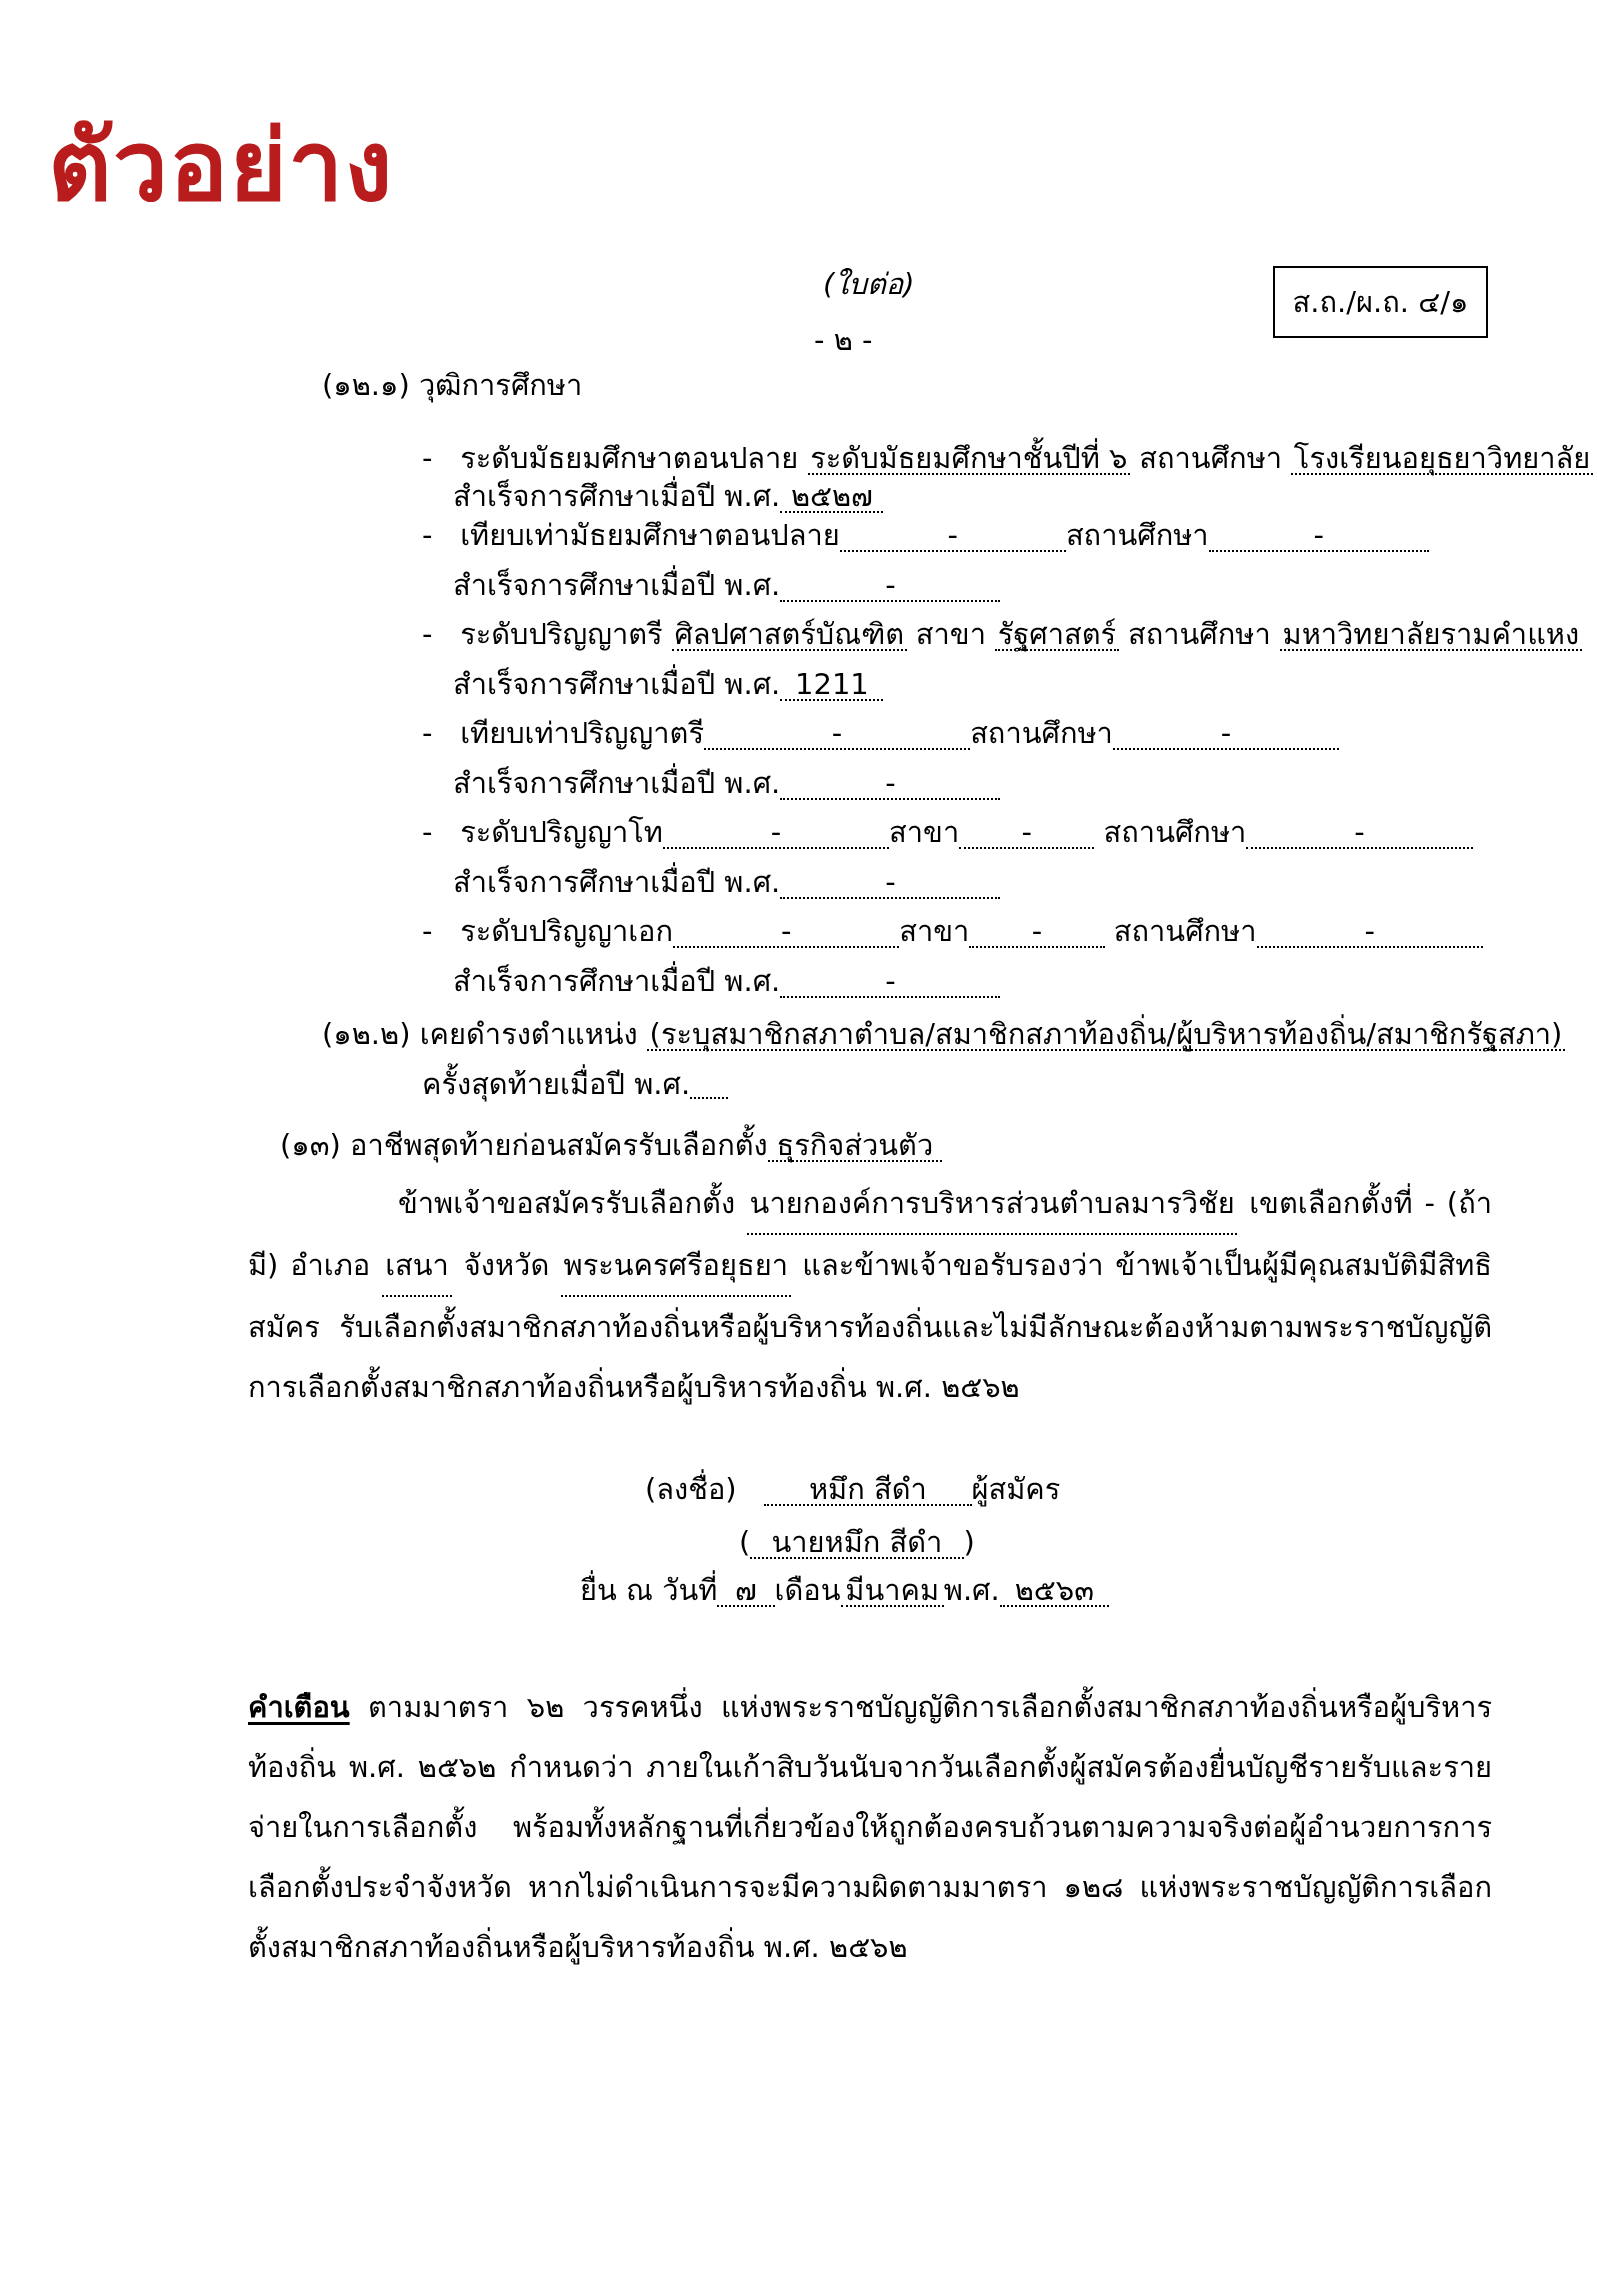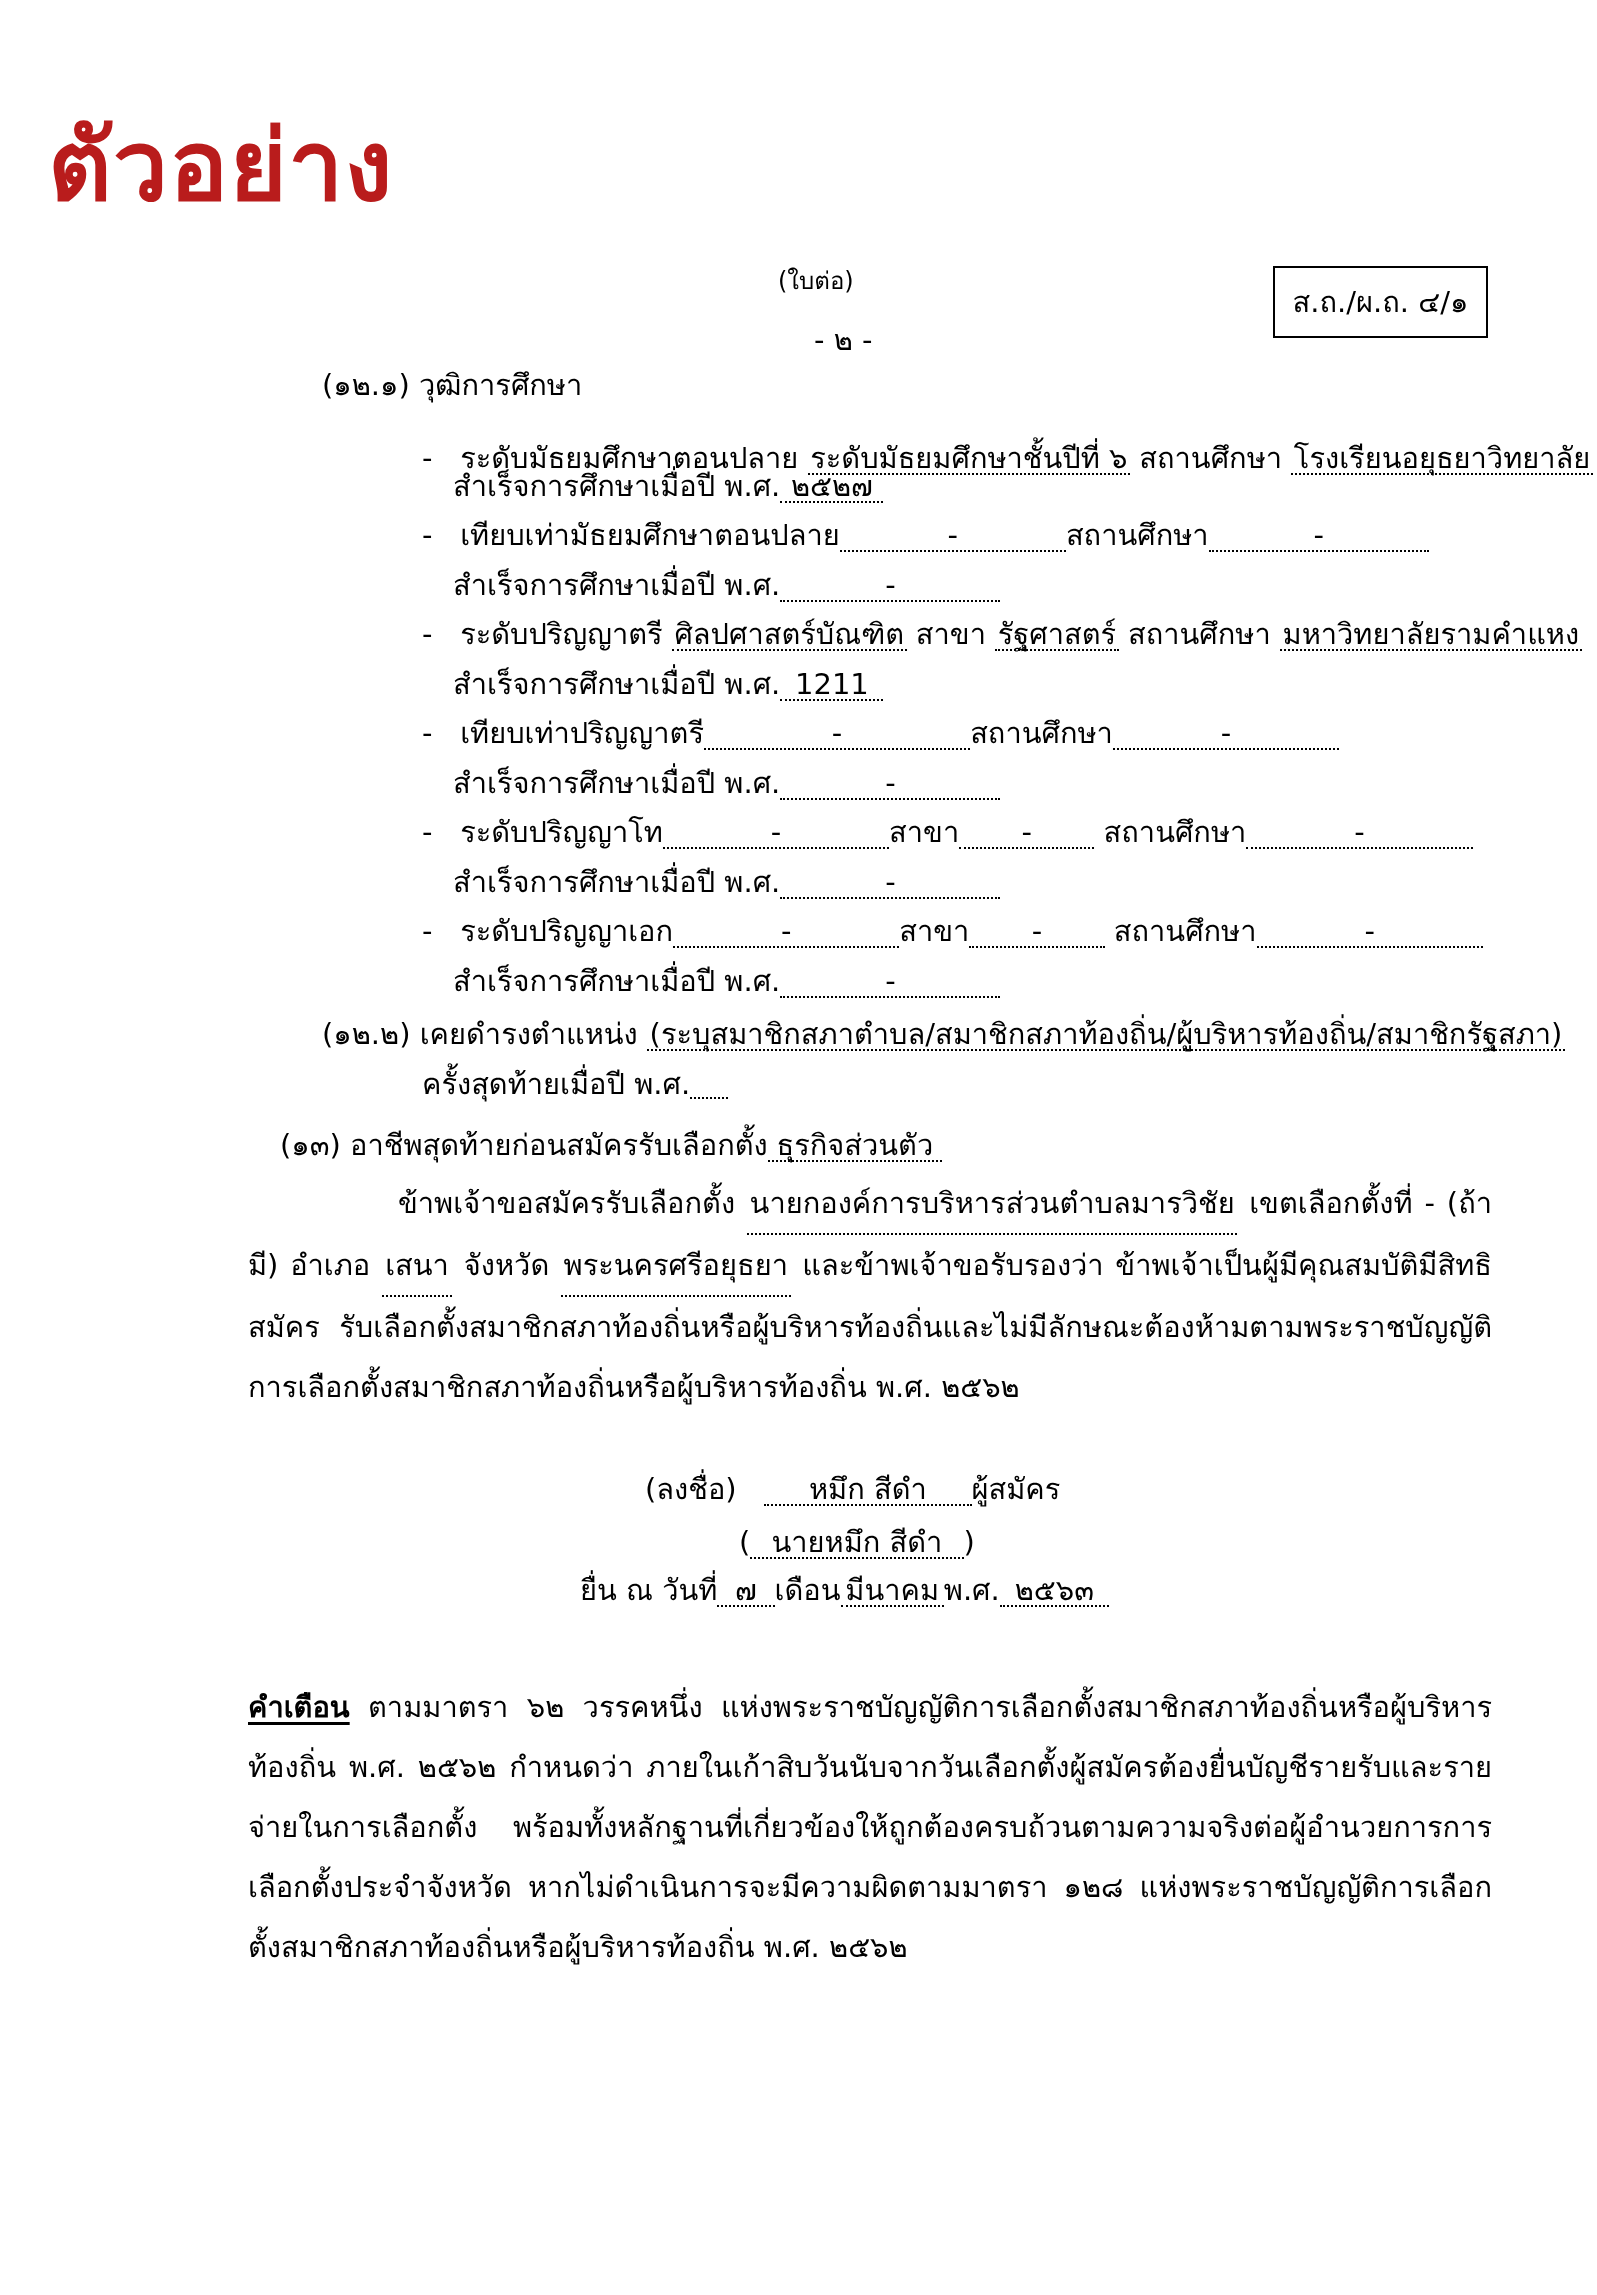--- a/index.html
+++ b/index.html
@@ -1,21 +1,21 @@
 <!DOCTYPE html>
 <html style="font-size:10.4px"><head>
 <meta charset="utf-8">
 <style>
   html, body { margin:0; padding:0; background:#ffffff; }
   body { width:1598px; height:2295px; position:relative; overflow:hidden;
          font-family:"DejaVu Sans", "Liberation Sans", sans-serif; color:#000; }
   .abs { position:absolute; white-space:nowrap; }
   .title { left:0; width:1598px; top:117px; text-align:left; font-size:98px; font-weight:bold;
            color:#b91c1c; letter-spacing:1.3px; line-height:1;margin-left:48px; }
-  .cont { left:778px; top:261px; font-size:24px; }
+  .cont { left:823px; top:261px; font-size:29px;font-style:italic; }
   .page { left:814px; top:317px; font-size:29px; }
   .formbox { left:1273px; top:266px; width:215px; height:72px; border:2.6px solid #000;
              box-sizing:border-box; display:flex; align-items:center; justify-content:center;
              font-size:29px; }
   .t { font-size:29px; line-height:1; }
   .fill { border-bottom:2.6px dotted #000; display:inline-block; text-align:center; padding:0 2.6px; }
   .u-bold { text-decoration:underline; text-decoration-thickness:2.6px; text-underline-offset:5.2px; font-weight:bold; }
   .para { left:248px; width:1244px; font-size:29px; line-height:60px; white-space:normal; text-align:justify; }
   .indent { display:inline-block; width:150px; }
 </style>
@@ -32,21 +32,21 @@
 <div class="abs t" style="left:322px; top:371px;text-align:center;">(๑๒.๑) วุฒิการศึกษา</div>
 
 <div class="abs t" style="left:422px; top:422px;">
   <span>-</span>&nbsp;&nbsp;
   <span>ระดับมัธยมศึกษาตอนปลาย</span>
   <span class="fill" style="min-width:293px;margin-top:9px;">ระดับมัธยมศึกษาชั้นปีที่ ๖</span>
   <span>สถานศึกษา</span>
   <span class="fill" style="min-width:274px;margin-top:22px;">โรงเรียนอยุธยาวิทยาลัย</span>
 </div>
 <div class="abs t" style="left:453px; top:472px;">
-  <span>สำเร็จการศึกษาเมื่อปี พ.ศ.</span><span class="fill" style="min-width:98px;">๒๕๒๗</span>
+  <span>สำเร็จการศึกษาเมื่อปี พ.ศ.</span><span class="fill" style="min-width:98px;margin-top:10px;">๒๕๒๗</span>
 </div>
 
 <div class="abs t" style="left:422px; top:521px;">
   <span>-</span>&nbsp;&nbsp;
   <span>เทียบเท่ามัธยมศึกษาตอนปลาย</span><span class="fill" style="min-width:221px;">-</span><span>สถานศึกษา</span><span class="fill" style="min-width:215px;">-</span>
 </div>
 <div class="abs t" style="left:453px; top:571px;">
   <span>สำเร็จการศึกษาเมื่อปี พ.ศ.</span><span class="fill" style="min-width:215px;">-</span>
 </div>
 

